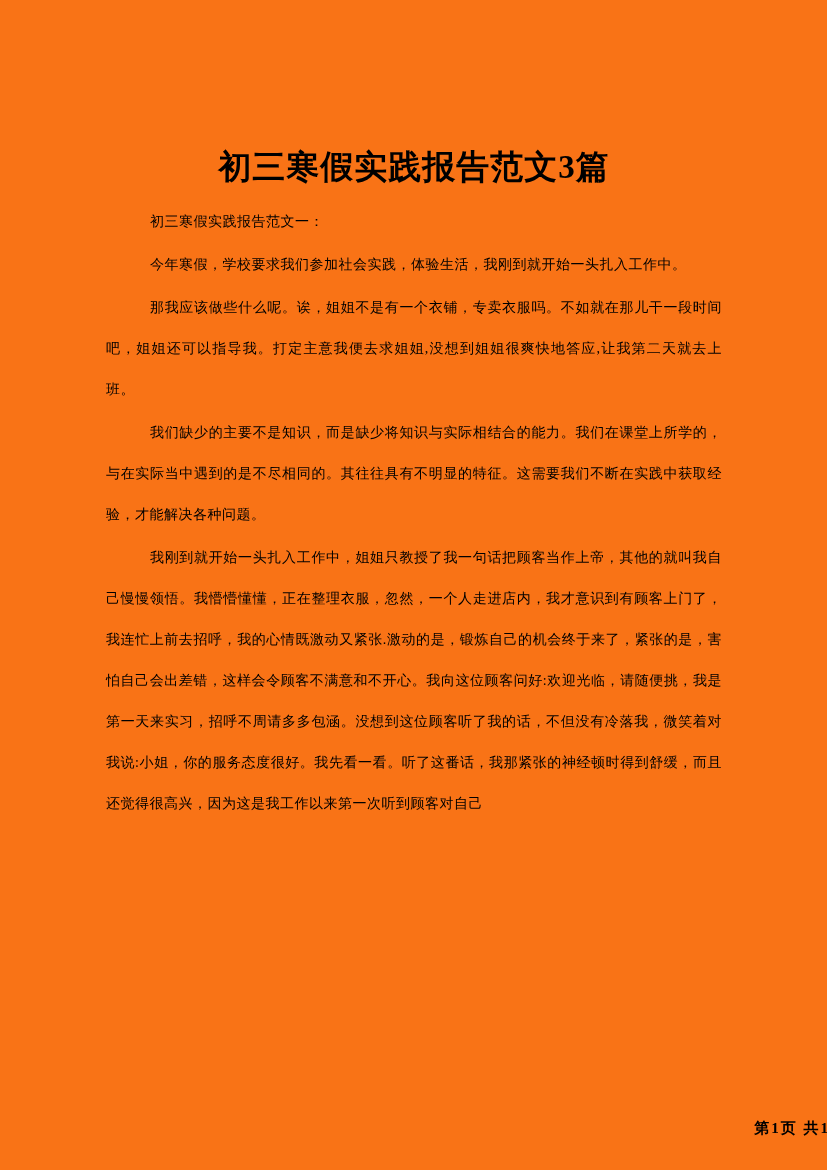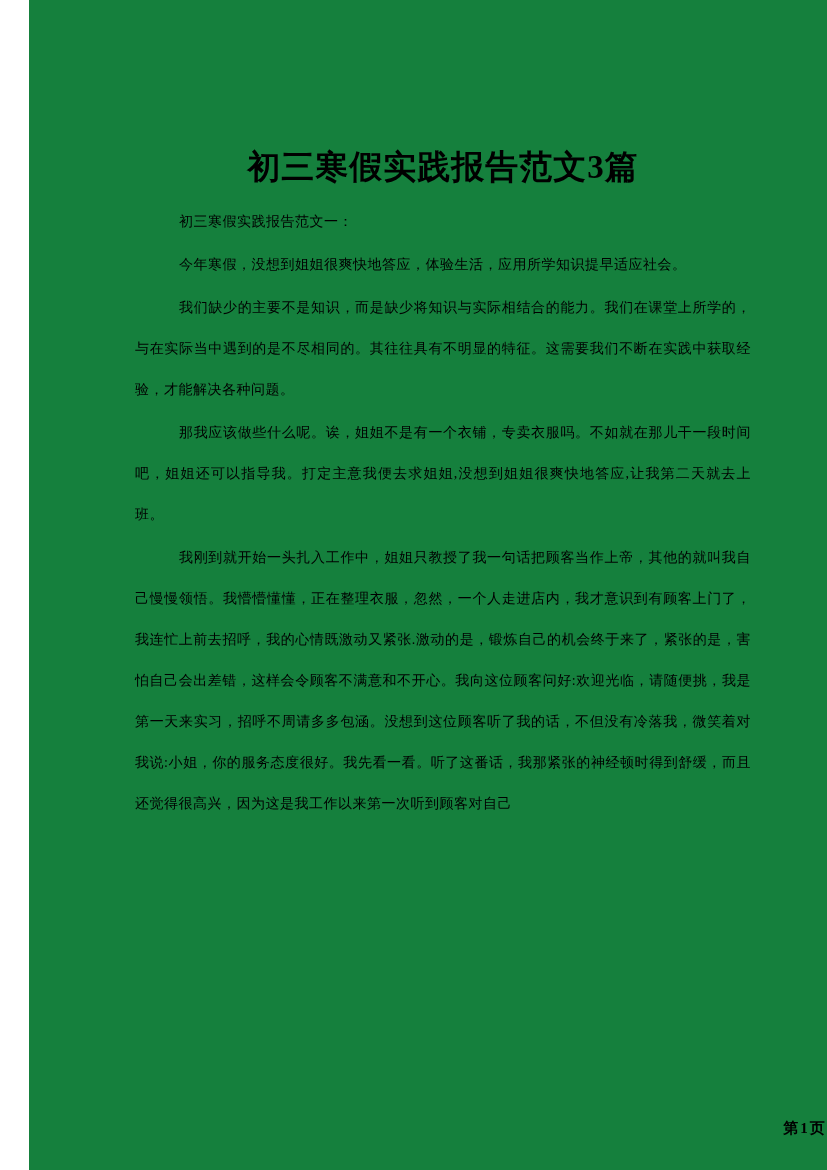--- a/index.html
+++ b/index.html
@@ -8,22 +8,21 @@
     height: 1170px;
     background: #ffffff;
     position: relative;
     overflow: hidden;
     font-family: "Liberation Serif", "DejaVu Serif", serif;
     color: #000000;
   }
   .doc-page {
     position: absolute;
     inset: 0;
-    background: #15803d;
-    margin-left: 29px;
+    background: #f97316;
   }
   .doc-content {
     position: absolute;
     left: 106px;
     top: 146px;
     width: 616px;
   }
   .doc-title {
     font-size: 33px;
     font-weight: bold;
@@ -59,22 +58,22 @@
   }
 </style>
 </head>
 <body>
 
 <div class="doc-page">
   <div class="doc-content">
     <h1 class="doc-title">初三寒假实践报告范文3篇</h1>
     <div class="doc-body">
       <p>初三寒假实践报告范文一：</p>
-      <p>今年寒假，没想到姐姐很爽快地答应，体验生活，应用所学知识提早适应社会。</p>
+      <p>今年寒假，学校要求我们参加社会实践，体验生活，我刚到就开始一头扎入工作中。</p>
+      <p>那我应该做些什么呢。诶，姐姐不是有一个衣铺，专卖衣服吗。不如就在那儿干一段时间吧，姐姐还可以指导我。打定主意我便去求姐姐,没想到姐姐很爽快地答应,让我第二天就去上班。</p>
       <p>我们缺少的主要不是知识，而是缺少将知识与实际相结合的能力。我们在课堂上所学的，与在实际当中遇到的是不尽相同的。其往往具有不明显的特征。这需要我们不断在实践中获取经验，才能解决各种问题。</p>
-      <p>那我应该做些什么呢。诶，姐姐不是有一个衣铺，专卖衣服吗。不如就在那儿干一段时间吧，姐姐还可以指导我。打定主意我便去求姐姐,没想到姐姐很爽快地答应,让我第二天就去上班。</p>
       <p>我刚到就开始一头扎入工作中，姐姐只教授了我一句话把顾客当作上帝，其他的就叫我自己慢慢领悟。我懵懵懂懂，正在整理衣服，忽然，一个人走进店内，我才意识到有顾客上门了，我连忙上前去招呼，我的心情既激动又紧张.激动的是，锻炼自己的机会终于来了，紧张的是，害怕自己会出差错，这样会令顾客不满意和不开心。我向这位顾客问好:欢迎光临，请随便挑，我是第一天来实习，招呼不周请多多包涵。没想到这位顾客听了我的话，不但没有冷落我，微笑着对我说:小姐，你的服务态度很好。我先看一看。听了这番话，我那紧张的神经顿时得到舒缓，而且还觉得很高兴，因为这是我工作以来第一次听到顾客对自己</p>
     </div>
   </div>
   <div class="doc-footer">
     <span class="footer-inner">第1页 共1页</span>
   </div>
 </div>
 
 </body></html>

